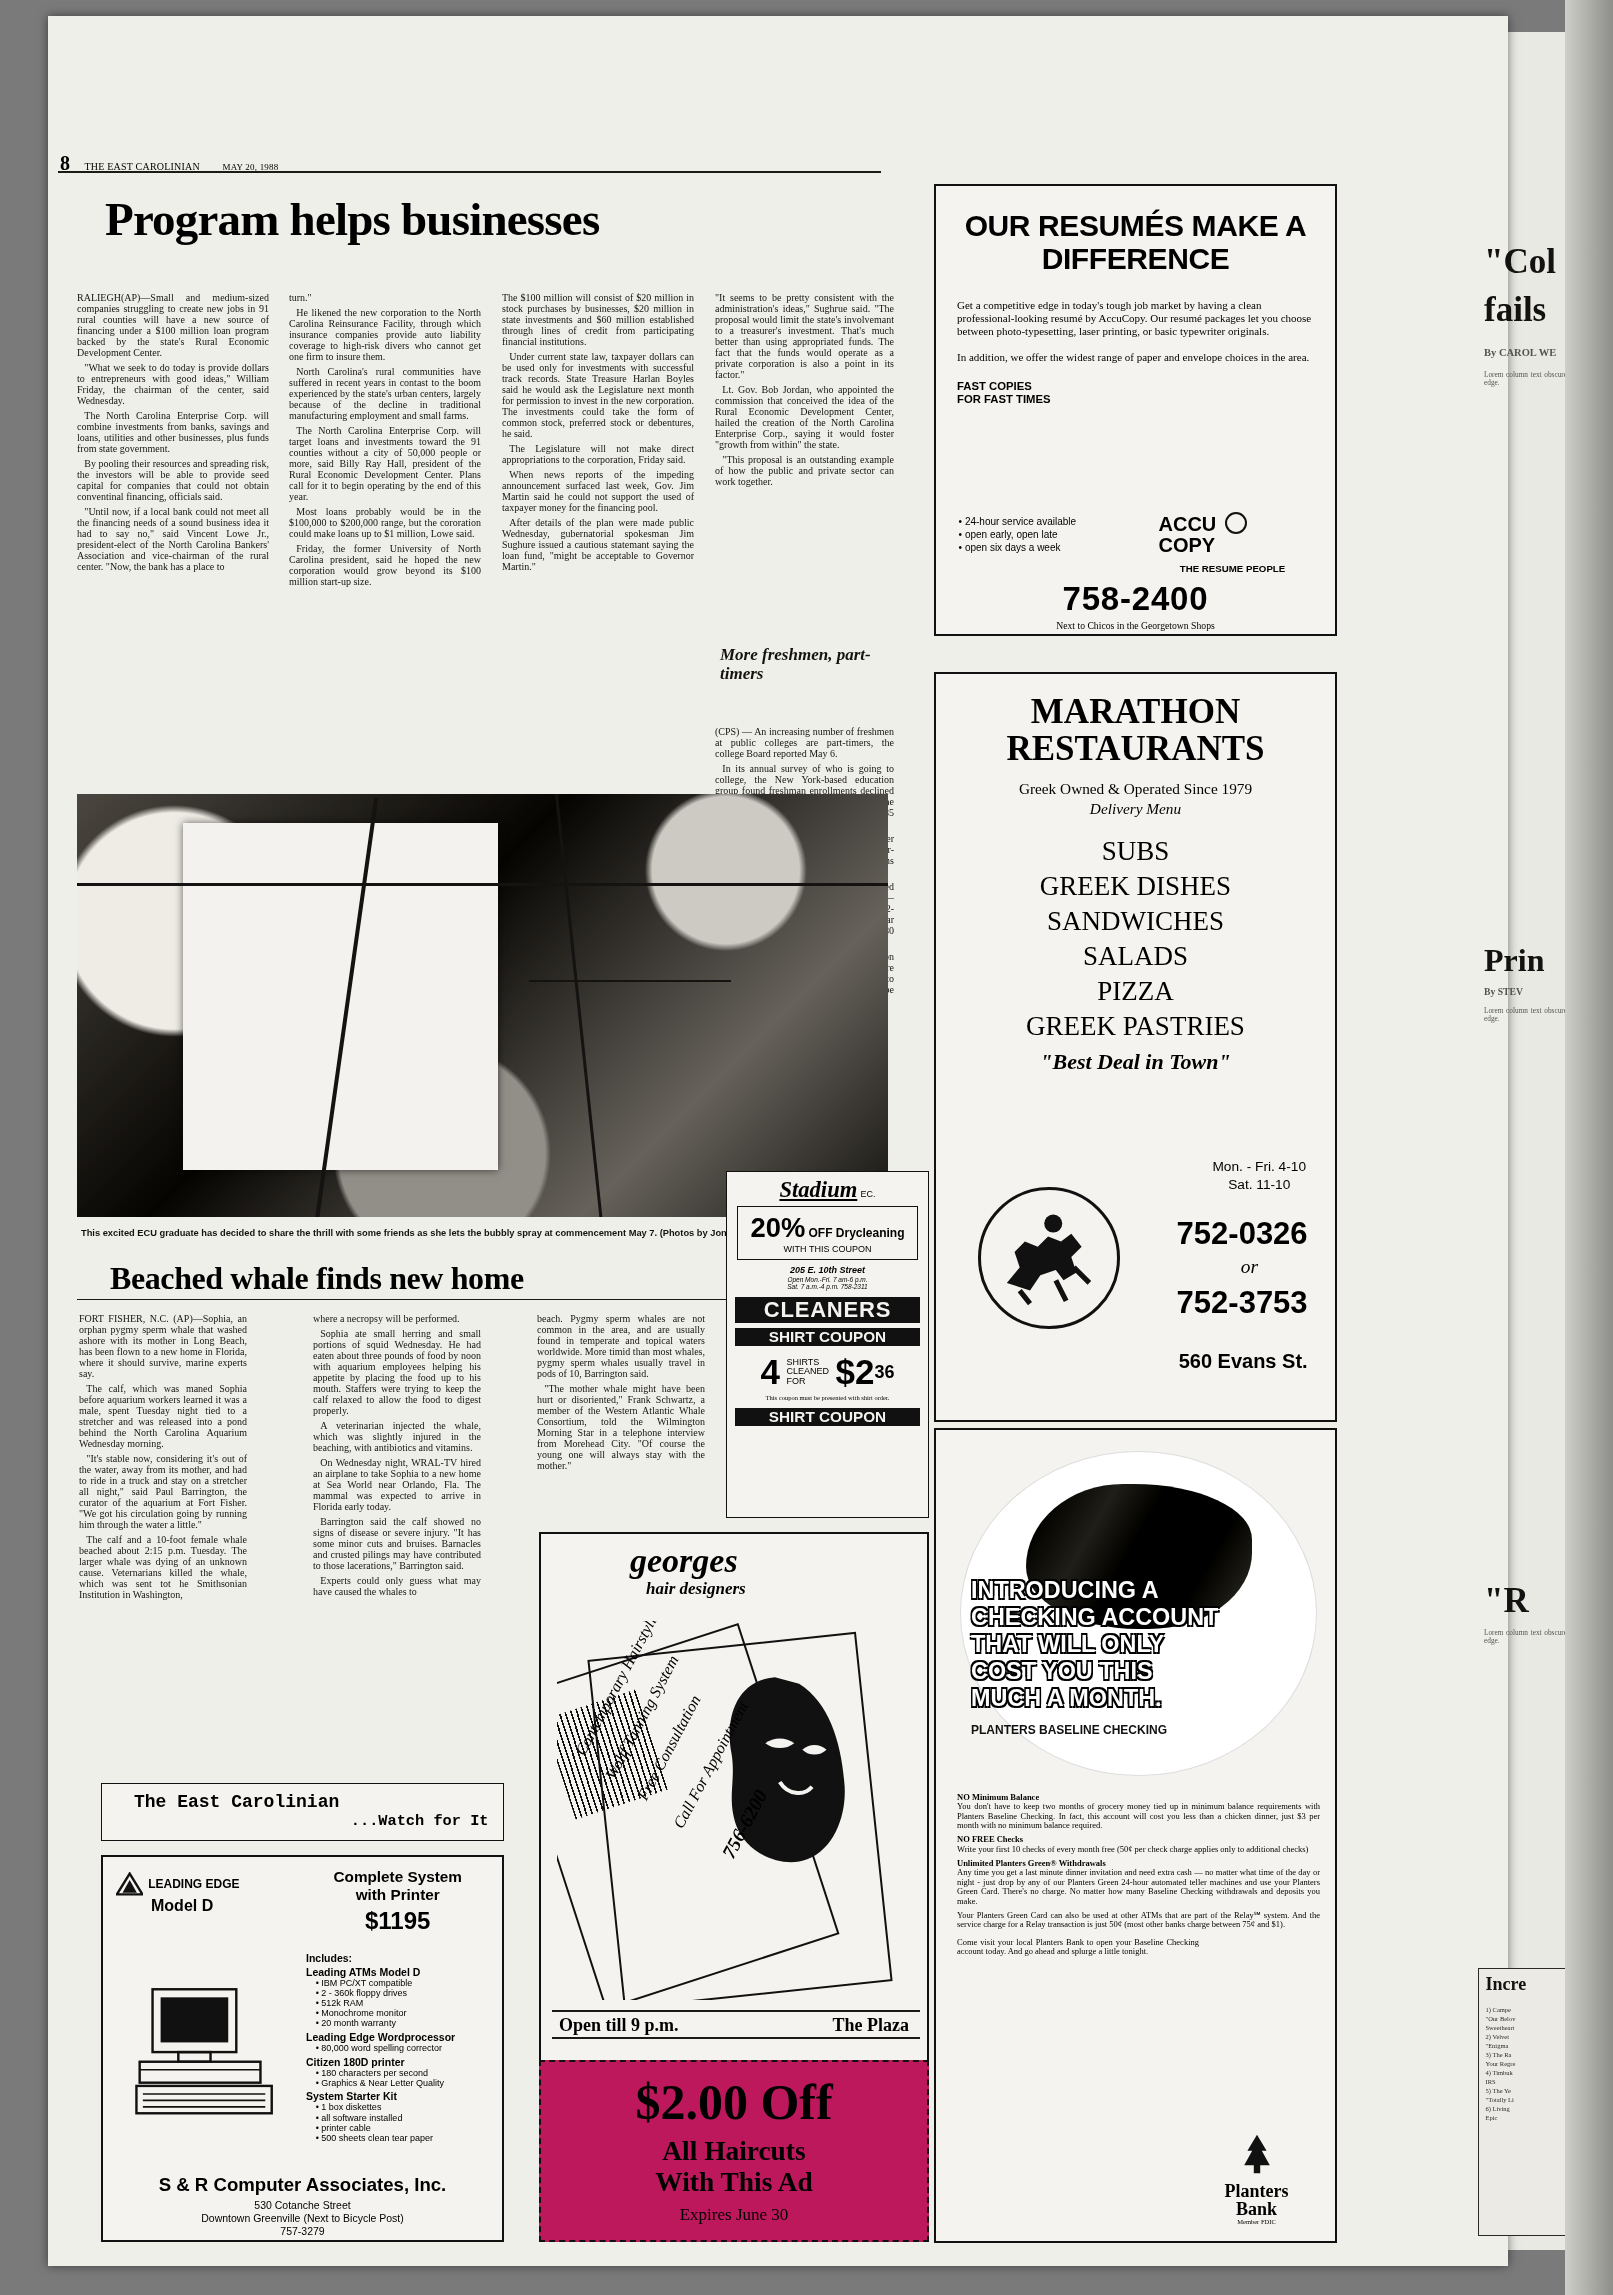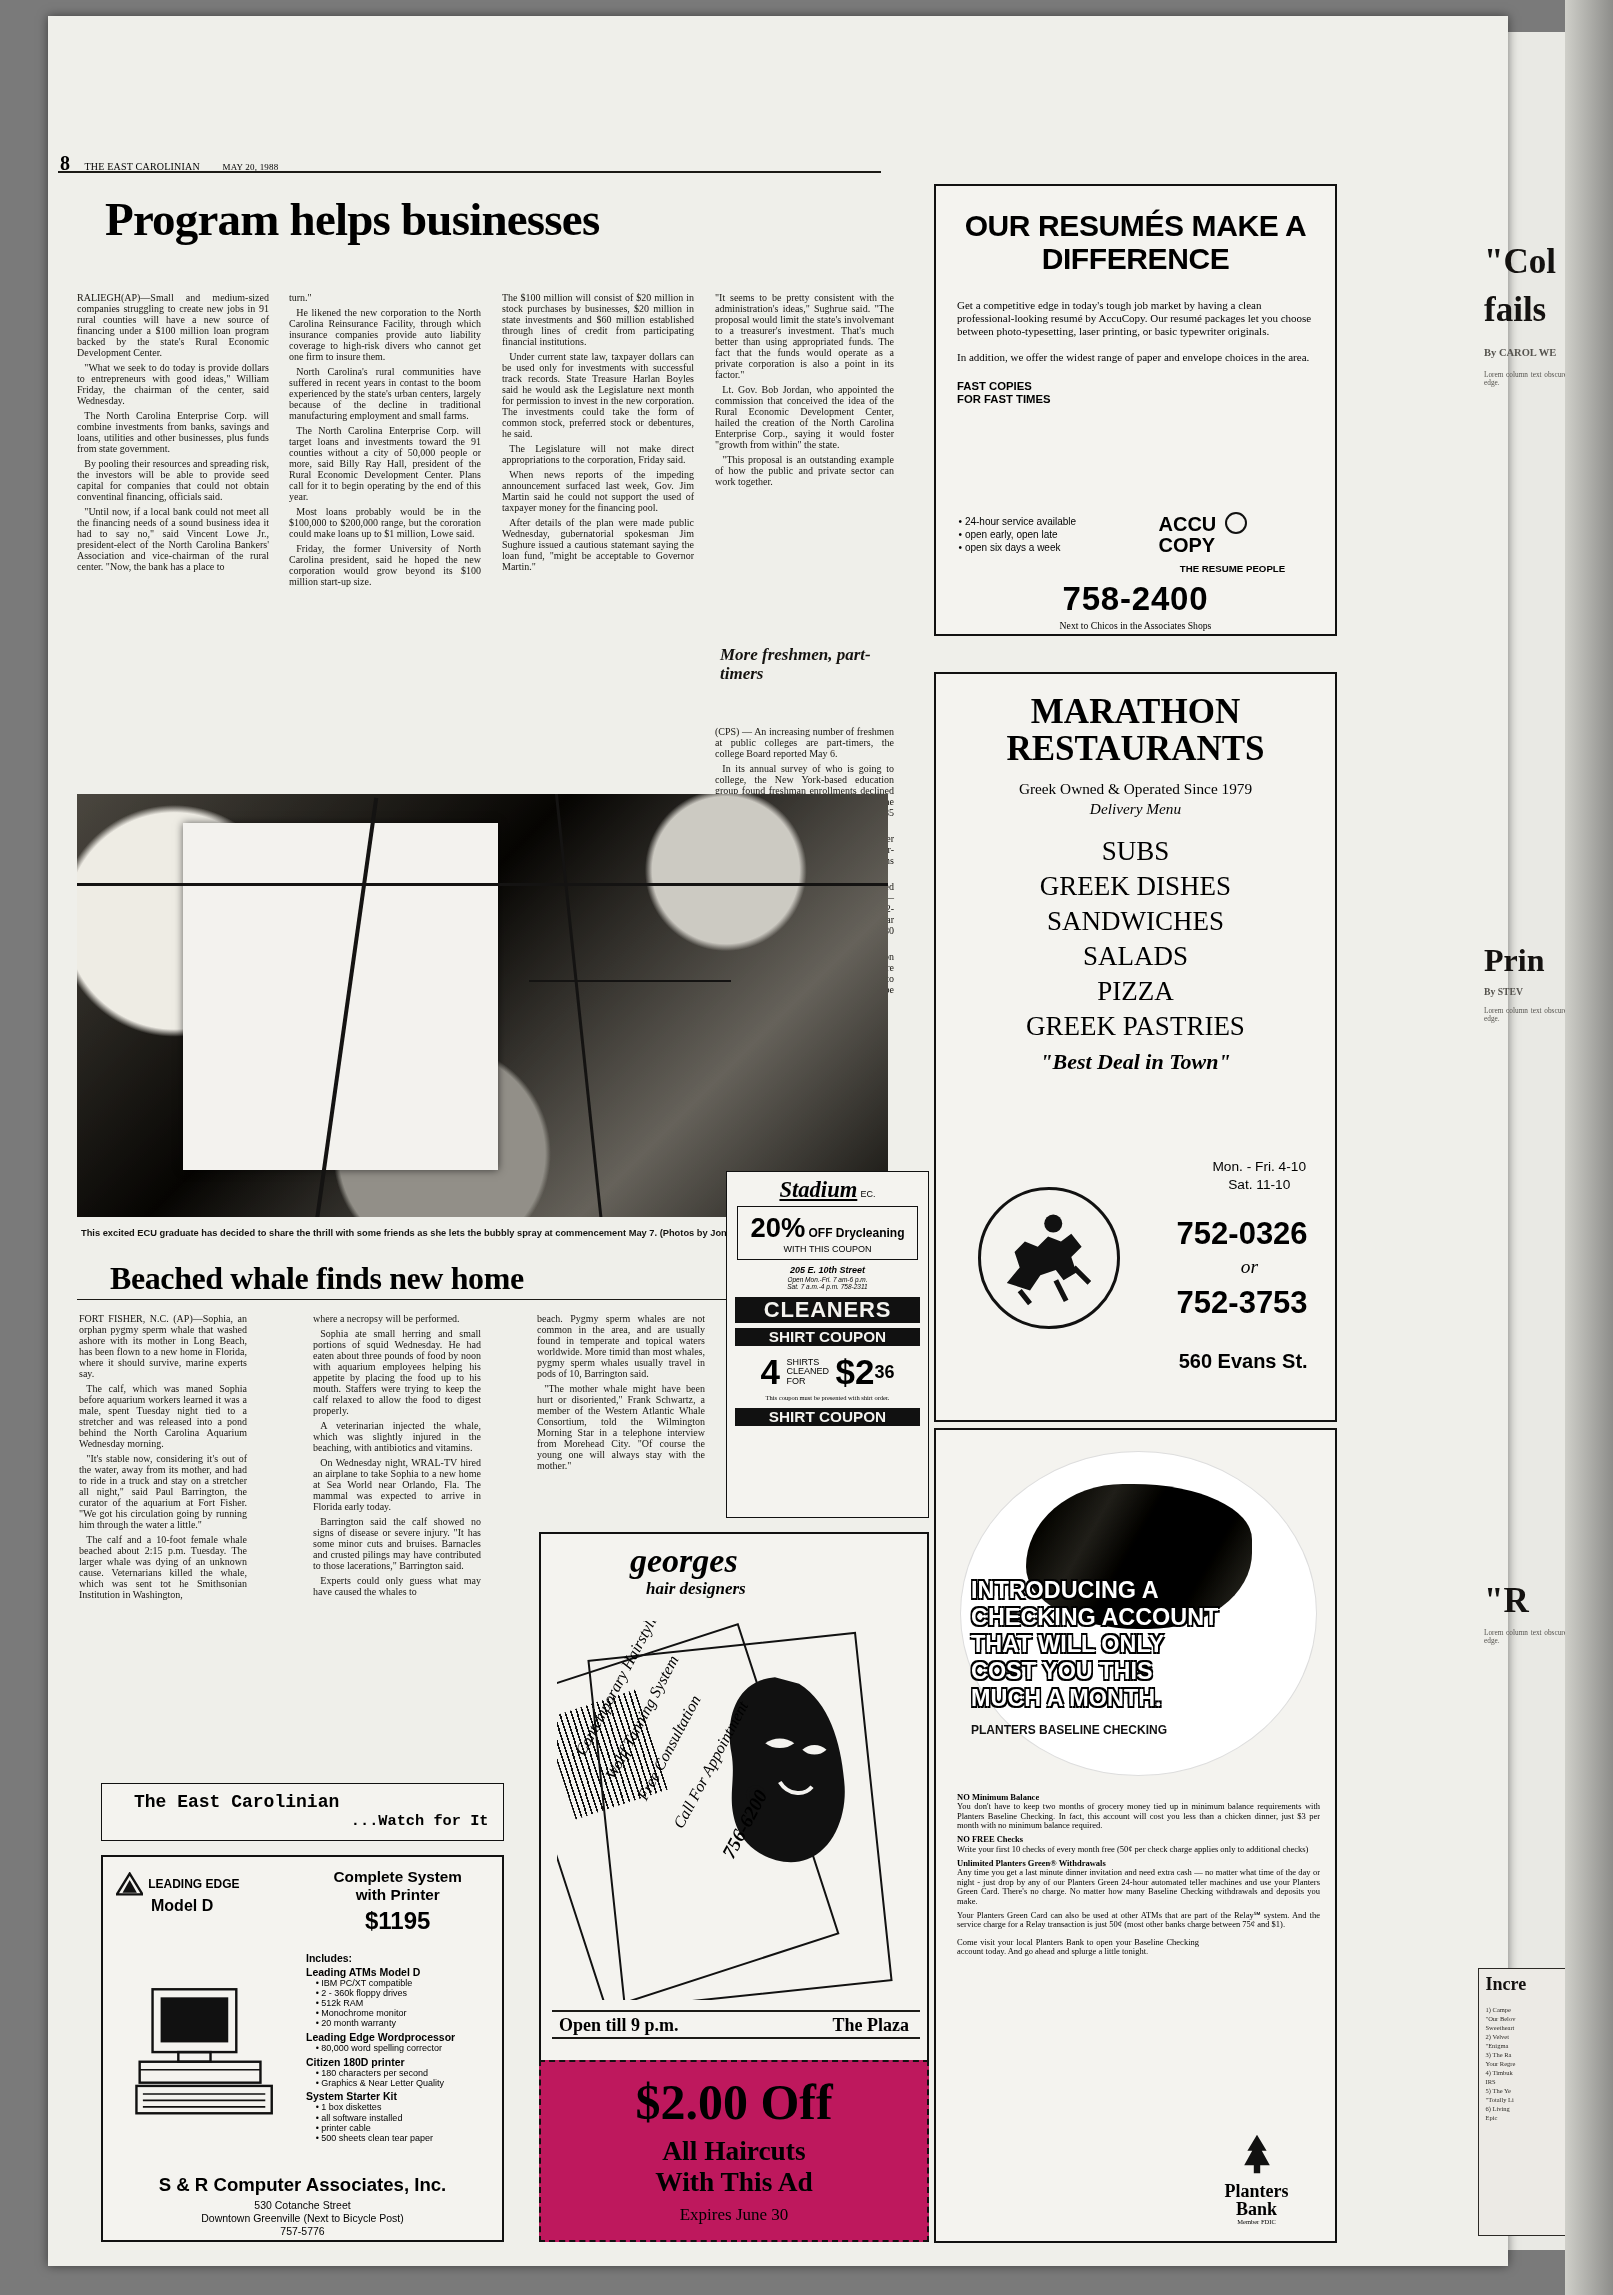--- a/index.html
+++ b/index.html
@@ -162,21 +162,21 @@
     </div>
     <div style="position:absolute;left:216px;top:323px;width:161px;text-align:center;">
       <div style="font-family:'Liberation Sans',sans-serif;font-weight:700;font-size:20px;line-height:21px;text-align:left;padding-left:6.5px;">
         <span>ACCU</span>
         <span style="display:inline-block;width:18px;height:18px;border:2.4px solid #111;border-radius:50%;position:relative;top:3.2px;margin-left:3.2px;"></span><br>
         <span>COPY</span>
       </div>
       <div style="font-family:'Liberation Sans',sans-serif;font-weight:700;font-size:9.7px;margin-top:6.5px;">THE RESUME PEOPLE</div>
     </div>
     <div class="accu-phone" style="position:absolute;left:0;right:0;top:394px;">758-2400</div>
-    <div style="position:absolute;left:0;right:0;top:434px;text-align:center;font-size:9.7px;font-family:'Liberation Serif',serif;">Next to Chicos in the Associates Shops</div>
+    <div style="position:absolute;left:0;right:0;top:434px;text-align:center;font-size:9.7px;font-family:'Liberation Serif',serif;">Next to Chicos in the Georgetown Shops</div>
   </div>
 
   <div class="adbox" style="left:934px;top:672px;width:403px;height:750px;">
     <div class="mh" style="font-size:35px;margin-top:18px;">MARATHON</div>
     <div class="mh" style="font-size:35px;margin-top:-3.2px;">RESTAURANTS</div>
     <div style="text-align:center;font-size:15.3px;margin-top:11.3px;">Greek Owned &amp; Operated Since 1979</div>
     <div style="text-align:center;font-size:15.3px;font-style:italic;margin-top:1.6px;">Delivery Menu</div>
     <div style="margin-top:16px;">
       <div class="mitem">SUBS</div>
       <div class="mitem">GREEK DISHES</div>
@@ -327,21 +327,21 @@
         <line x1="12" y1="104" x2="162" y2="104" stroke="#111" stroke-width="2"></line>
         <rect x="8" y="124" width="168" height="34" fill="none" stroke="#111" stroke-width="3"></rect>
         <line x1="16" y1="134" x2="168" y2="134" stroke="#111" stroke-width="2"></line>
         <line x1="16" y1="142" x2="168" y2="142" stroke="#111" stroke-width="2"></line>
         <line x1="16" y1="150" x2="168" y2="150" stroke="#111" stroke-width="2"></line>
       </svg>
     </div>
     <div style="position:absolute;left:0;right:0;bottom:44px;text-align:center;font-family:'Liberation Sans',sans-serif;font-weight:700;font-size:18.6px;">S &amp; R Computer Associates, Inc.</div>
     <div style="position:absolute;left:0;right:0;bottom:29px;text-align:center;font-size:10.5px;font-family:'Liberation Sans',sans-serif;">530 Cotanche Street</div>
     <div style="position:absolute;left:0;right:0;bottom:16px;text-align:center;font-size:10.5px;font-family:'Liberation Sans',sans-serif;">Downtown Greenville (Next to Bicycle Post)</div>
-    <div style="position:absolute;left:0;right:0;bottom:3.2px;text-align:center;font-size:10.5px;font-family:'Liberation Sans',sans-serif;">757-5776</div>
+    <div style="position:absolute;left:0;right:0;bottom:3.2px;text-align:center;font-size:10.5px;font-family:'Liberation Sans',sans-serif;">757-3279</div>
   </div>
 
   <div class="adbox" style="left:539px;top:1532px;width:390px;height:532px;">
     <div style="position:absolute;left:89px;top:8px;font-family:'Liberation Serif',serif;font-weight:700;font-style:italic;font-size:34px;">georges</div>
     <div style="position:absolute;left:105px;top:45px;font-family:'Liberation Serif',serif;font-weight:700;font-style:italic;font-size:17px;">hair designers</div>
 
     <div style="position:absolute;left:16px;top:87px;width:355px;height:379px;overflow:hidden;">
       <div style="position:absolute;left:-8px;top:32px;width:242px;height:323px;border:2.4px solid #111;transform:rotate(-18deg);"></div>
       <div style="position:absolute;left:48px;top:24px;width:266px;height:347px;border:2.4px solid #111;transform:rotate(-6deg);"></div>
       <div style="position:absolute;left:0px;top:81px;width:97px;height:105px;

